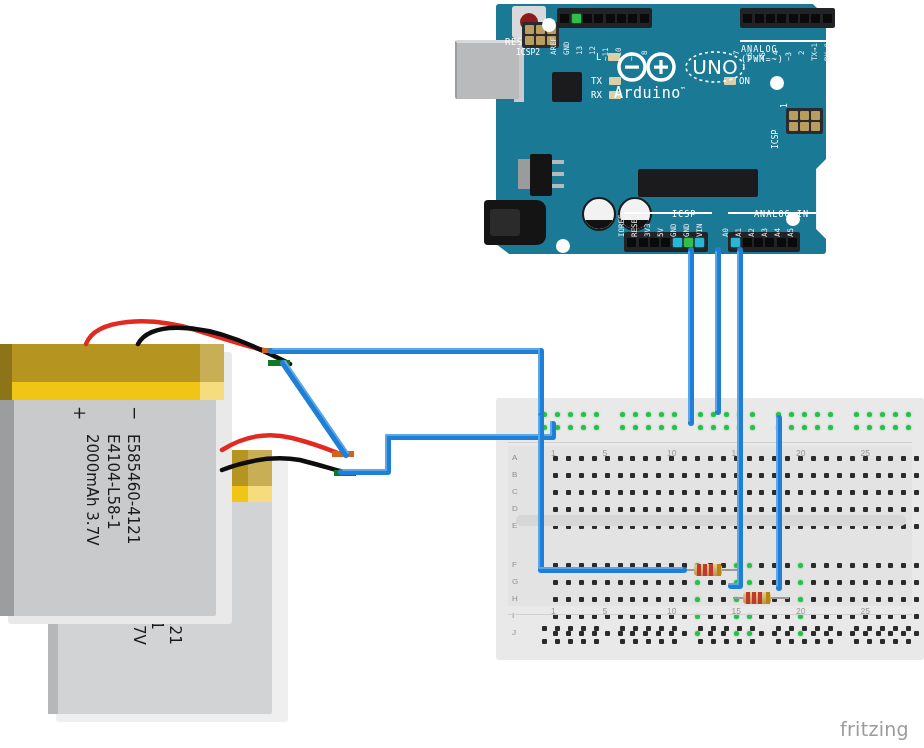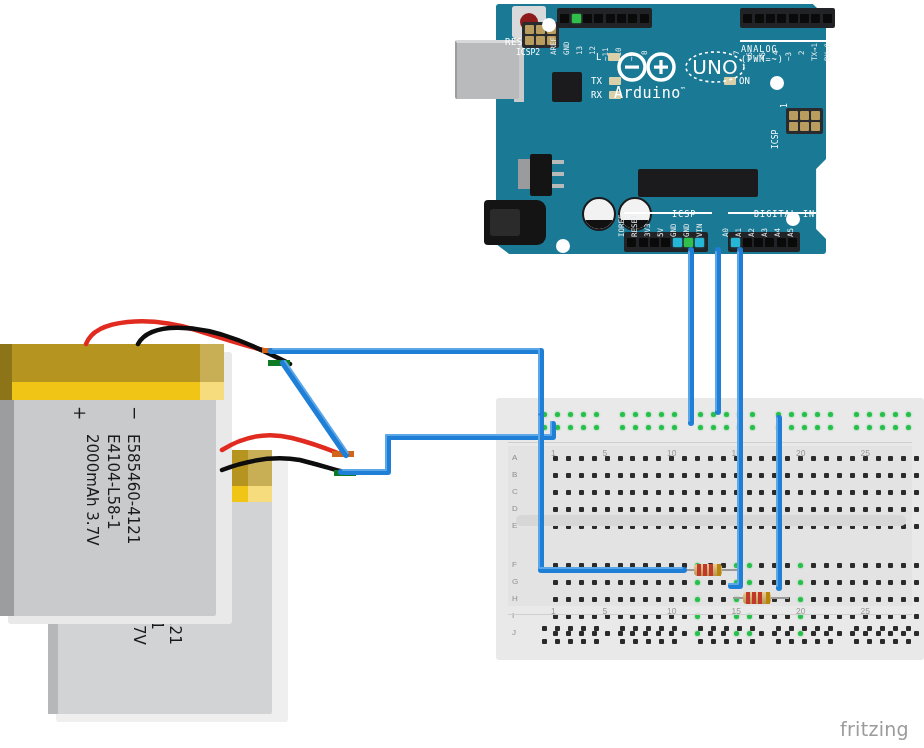--- a/index.html
+++ b/index.html
@@ -294,21 +294,21 @@
       <span class="pin"></span>
       <span class="pin"></span>
     </div>
     <div class="pinlabel" style="left:234px;top:224px;">A0</div>
     <div class="pinlabel" style="left:247px;top:224px;">A1</div>
     <div class="pinlabel" style="left:260px;top:224px;">A2</div>
     <div class="pinlabel" style="left:273px;top:224px;">A3</div>
     <div class="pinlabel" style="left:286px;top:224px;">A4</div>
     <div class="pinlabel" style="left:299px;top:224px;">A5</div>
     <div class="silk" style="left:232px;top:208px;width:88px;"></div>
-    <div class="silkword" style="left:258px;top:205px;">DIGITAL IN</div>
+    <div class="silkword" style="left:258px;top:205px;">ANALOG IN</div>
   </div>
 
   <div class="abs" id="bb">
     <div class="bb-rail" id="rail-top" style="top:8px;">
         <span class="hole on" style="left: 34px; top: 6px;"></span>
         <span class="hole on" style="left: 34px; top: 19px;"></span>
         <span class="hole on" style="left: 47px; top: 6px;"></span>
         <span class="hole on" style="left: 47px; top: 19px;"></span>
         <span class="hole on" style="left: 60px; top: 6px;"></span>
         <span class="hole on" style="left: 60px; top: 19px;"></span>

